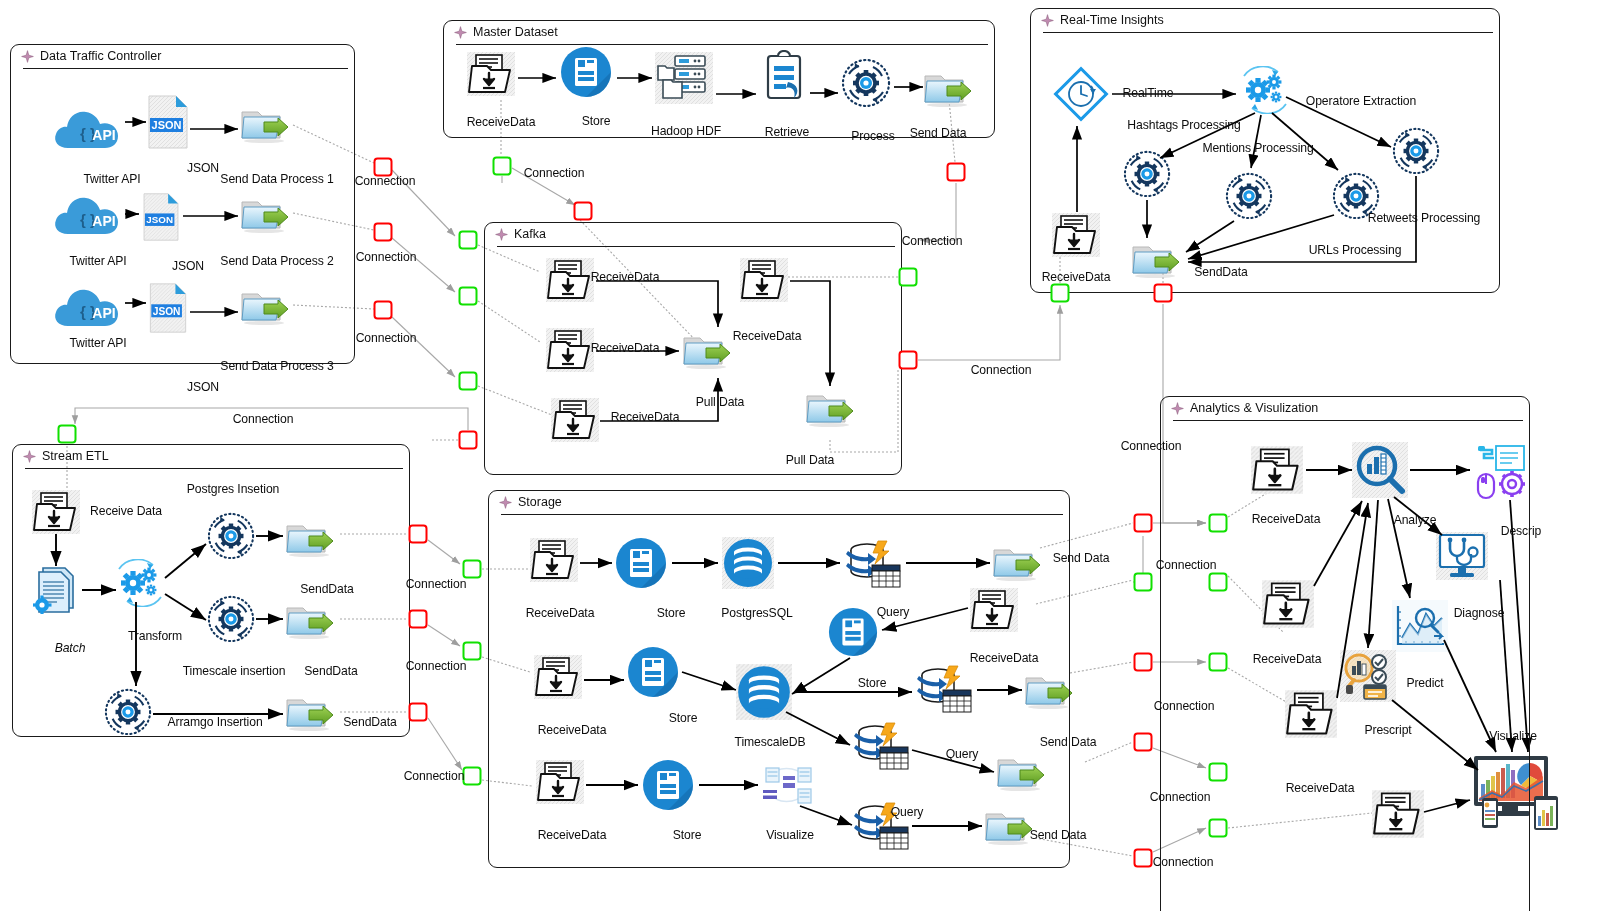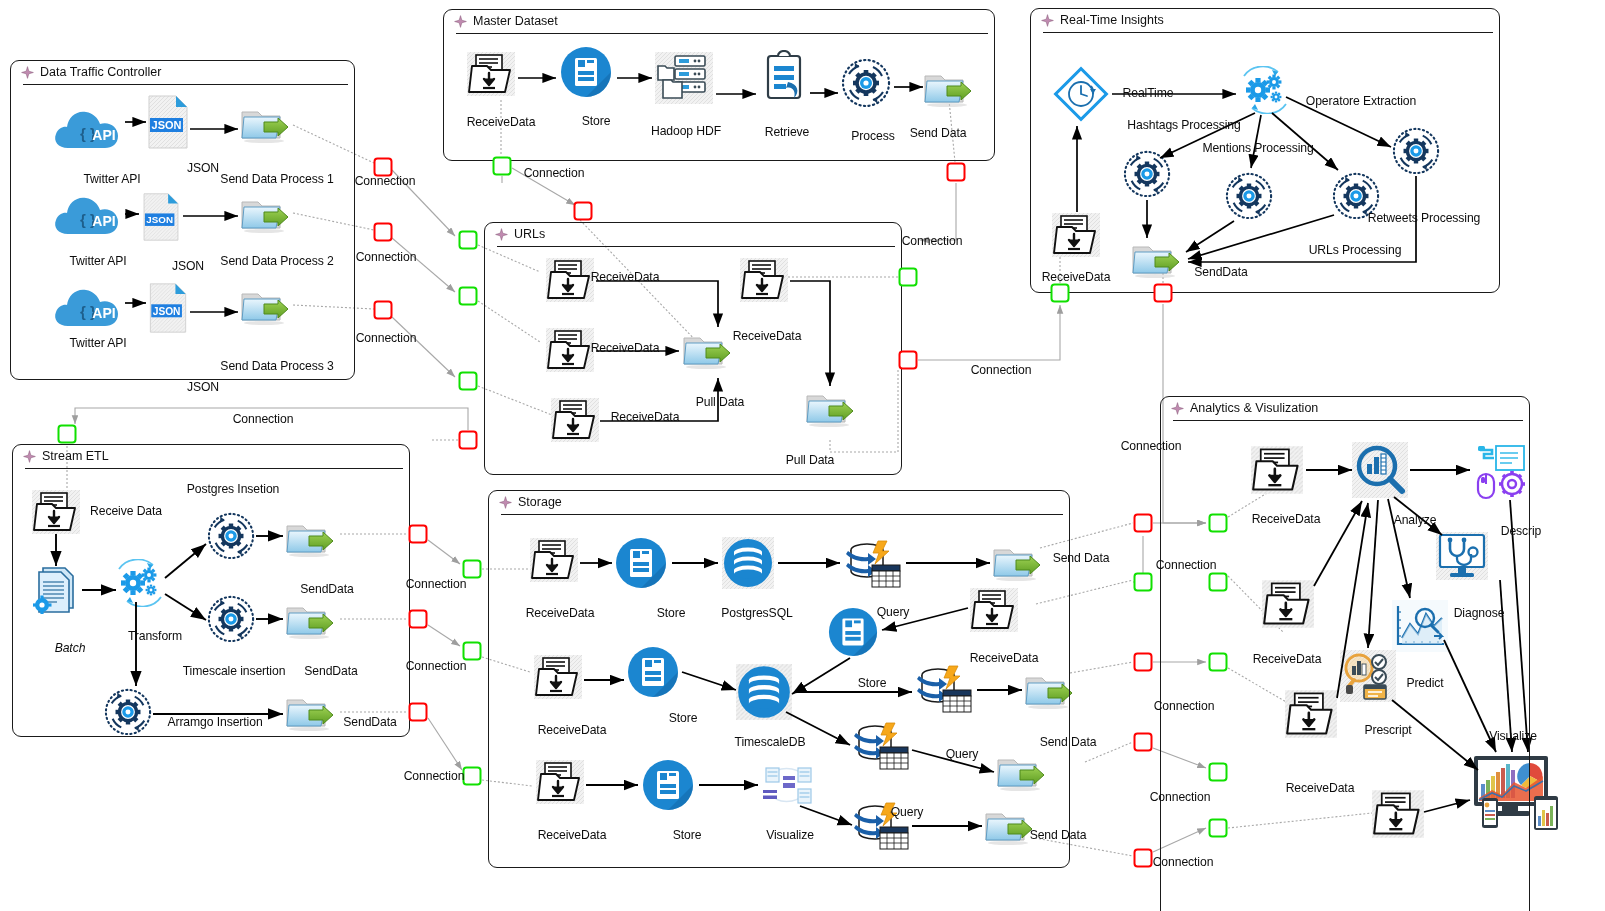--- a/index.html
+++ b/index.html
@@ -658,30 +658,30 @@
         <line x1="1500" y1="580" x2="1512" y2="752" marker-end="url(#ah)"></line>
         <line x1="1444" y1="640" x2="1496" y2="752" marker-end="url(#ah)"></line>
         <line x1="1392" y1="700" x2="1478" y2="770" marker-end="url(#ah)"></line>
         <line x1="1510" y1="500" x2="1528" y2="752" marker-end="url(#ah)"></line>
         <line x1="1424" y1="812" x2="1470" y2="800" marker-end="url(#ah)"></line>
       </g>
     </g>
   </svg>
 
   <div id="panels">
-      <div class="panel" style="left: 10px; top: 60px; width: 345px; height: 320px; padding-left: 21px;">
+      <div class="panel" style="left: 10px; top: 44px; width: 345px; height: 320px; padding-left: 21px;">
         <div class="panel-title">
           <svg class="star-ico" viewBox="0 0 16 16">
             <use href="#sym-star"></use>
           </svg>
           <span>Data Traffic Controller</span>
         </div>
         <div class="panel-rule"></div>
       </div>
-      <div class="panel" style="left: 443px; top: 9px; width: 552px; height: 152px; text-decoration: underline;">
+      <div class="panel" style="left: 443px; top: 20px; width: 552px; height: 118px; text-decoration: underline;">
         <div class="panel-title">
           <svg class="star-ico" viewBox="0 0 16 16">
             <use href="#sym-star"></use>
           </svg>
           <span>Master Dataset</span>
         </div>
         <div class="panel-rule"></div>
       </div>
       <div class="panel" style="left: 1030px; top: 8px; width: 470px; height: 285px;">
         <div class="panel-title">
@@ -690,21 +690,21 @@
           </svg>
           <span>Real-Time Insights</span>
         </div>
         <div class="panel-rule"></div>
       </div>
       <div class="panel" style="left: 484px; top: 222px; width: 418px; height: 253px;">
         <div class="panel-title">
           <svg class="star-ico" viewBox="0 0 16 16">
             <use href="#sym-star"></use>
           </svg>
-          <span>URLs</span>
+          <span>Kafka</span>
         </div>
         <div class="panel-rule"></div>
       </div>
       <div class="panel" style="left: 12px; top: 444px; width: 398px; height: 293px;">
         <div class="panel-title">
           <svg class="star-ico" viewBox="0 0 16 16">
             <use href="#sym-star"></use>
           </svg>
           <span>Stream ETL</span>
         </div>

